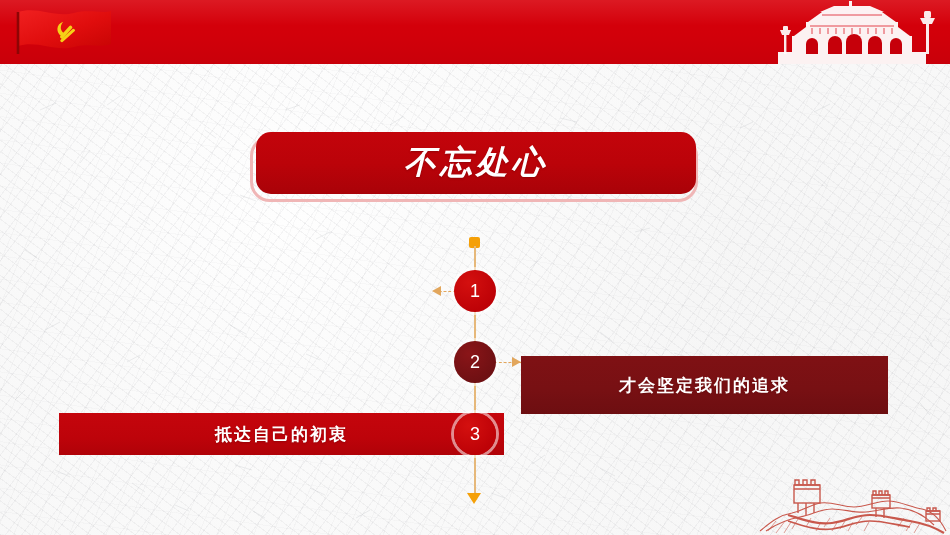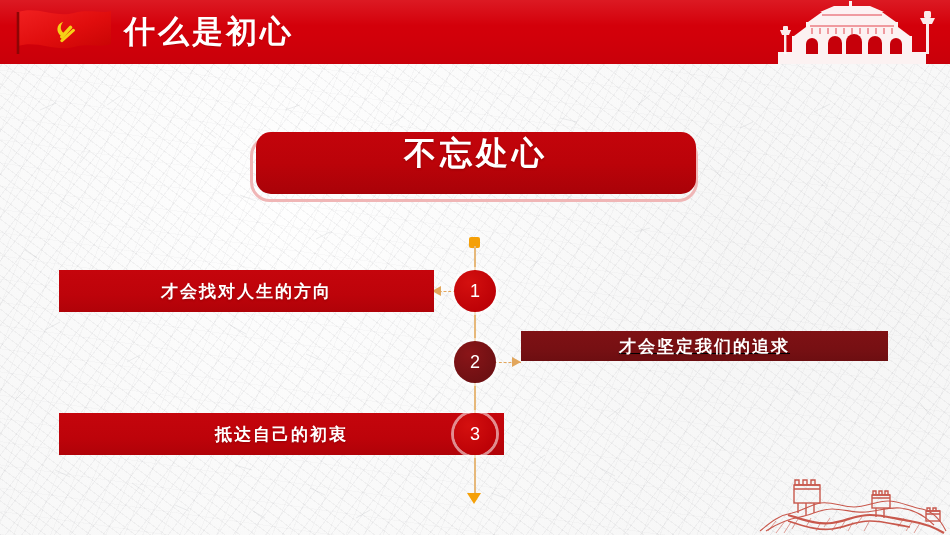--- a/index.html
+++ b/index.html
@@ -99,22 +99,23 @@
   }
   .banner-fill {
     position: absolute;
     left: 6px;
     top: -4px;
     width: 440px;
     height: 62px;
     border-radius: 15px;
     background: linear-gradient(180deg, #c3040b 0%, #bb0309 50%, #a90208 100%);
     display: flex;
-    align-items: flex-start;
+    align-items: center;
     justify-content: center;
+    font-style: italic;
   }
   .banner-text {
     font-size: 32px;
     font-weight: bold;
     color: #ffffff;
     letter-spacing: 4px;
     text-shadow: 0 1px 2px rgba(90,0,0,0.4);
   }
 
   
@@ -139,23 +140,22 @@
     color: #ffffff;
     letter-spacing: 2px;
     text-shadow: 0 1px 2px rgba(80,0,0,0.35);
   }
 
   .box-1 {
     left: 59px;  top: 270px;  width: 375px; height: 42px;
     background: linear-gradient(180deg, #c5050c 0%, #bd030a 60%, #b00208 100%);
   }
   .box-2 {
-    left: 521px; top: 331px;  width: 367px; height: 30px;
+    left: 521px; top: 356px;  width: 367px; height: 58px;
     background: linear-gradient(180deg, #7f1114 0%, #771013 60%, #6d0e11 100%);
-    text-decoration: underline;
   }
   .box-3 {
     left: 59px;  top: 413px;  width: 445px; height: 42px;
     background: linear-gradient(180deg, #c5050c 0%, #bd030a 60%, #b00208 100%);
   }
 
   .circle-node {
     position: absolute;
     width: 42px;
     height: 42px;
@@ -321,21 +321,20 @@
       </defs>
       <path d="M4 6 C24 0, 40 12, 60 7 C76 3, 88 8, 97 5 L97 38 C88 42, 76 37, 60 41 C40 46, 24 34, 4 40 Z" fill="url(#flagGrad)"></path>
       <path d="M4 6 L4 48" stroke="#8d0505" stroke-width="2.6" fill="none"></path>
       <g transform="translate(38,12) scale(0.62)" fill="#f5d117">
         <path d="M16 30 C6 24, 6 10, 18 6 C12 13, 13 22, 22 26 Z"></path>
         <rect x="10" y="26" width="30" height="4.6" rx="2" transform="rotate(-42 25 28)"></rect>
         <rect x="20" y="10" width="5.6" height="26" rx="2" transform="rotate(42 23 23)"></rect>
       </g>
     </svg>
 
-    <div class="header-title">什么是初心</div>
 
     <svg class="tiananmen" viewBox="0 0 200 64" aria-hidden="true">
       <g fill="#ffffff" opacity="0.95">
 
         <rect x="28" y="52" width="148" height="12"></rect>
 
         <rect x="42" y="36" width="120" height="18"></rect>
 
         <rect x="56" y="22" width="92" height="12"></rect>
 
@@ -386,23 +385,20 @@
     <div class="h-conn h-conn-1"></div>
     <div class="arrow-left arr-1"></div>
 
     <div class="h-conn h-conn-2"></div>
     <div class="arrow-right arr-2"></div>
 
     <div class="h-conn h-conn-3"></div>
     <div class="arrow-left arr-3"></div>
   </div>
 
-  <div class="node-box box-1">
-    <span class="node-label">才会找对人生的方向</span>
-  </div>
   <div class="node-box box-2">
     <span class="node-label">才会坚定我们的追求</span>
   </div>
   <div class="node-box box-3">
     <span class="node-label">抵达自己的初衷</span>
   </div>
 
   <div class="circle-node circle-1">
     <span>1</span>
   </div>

